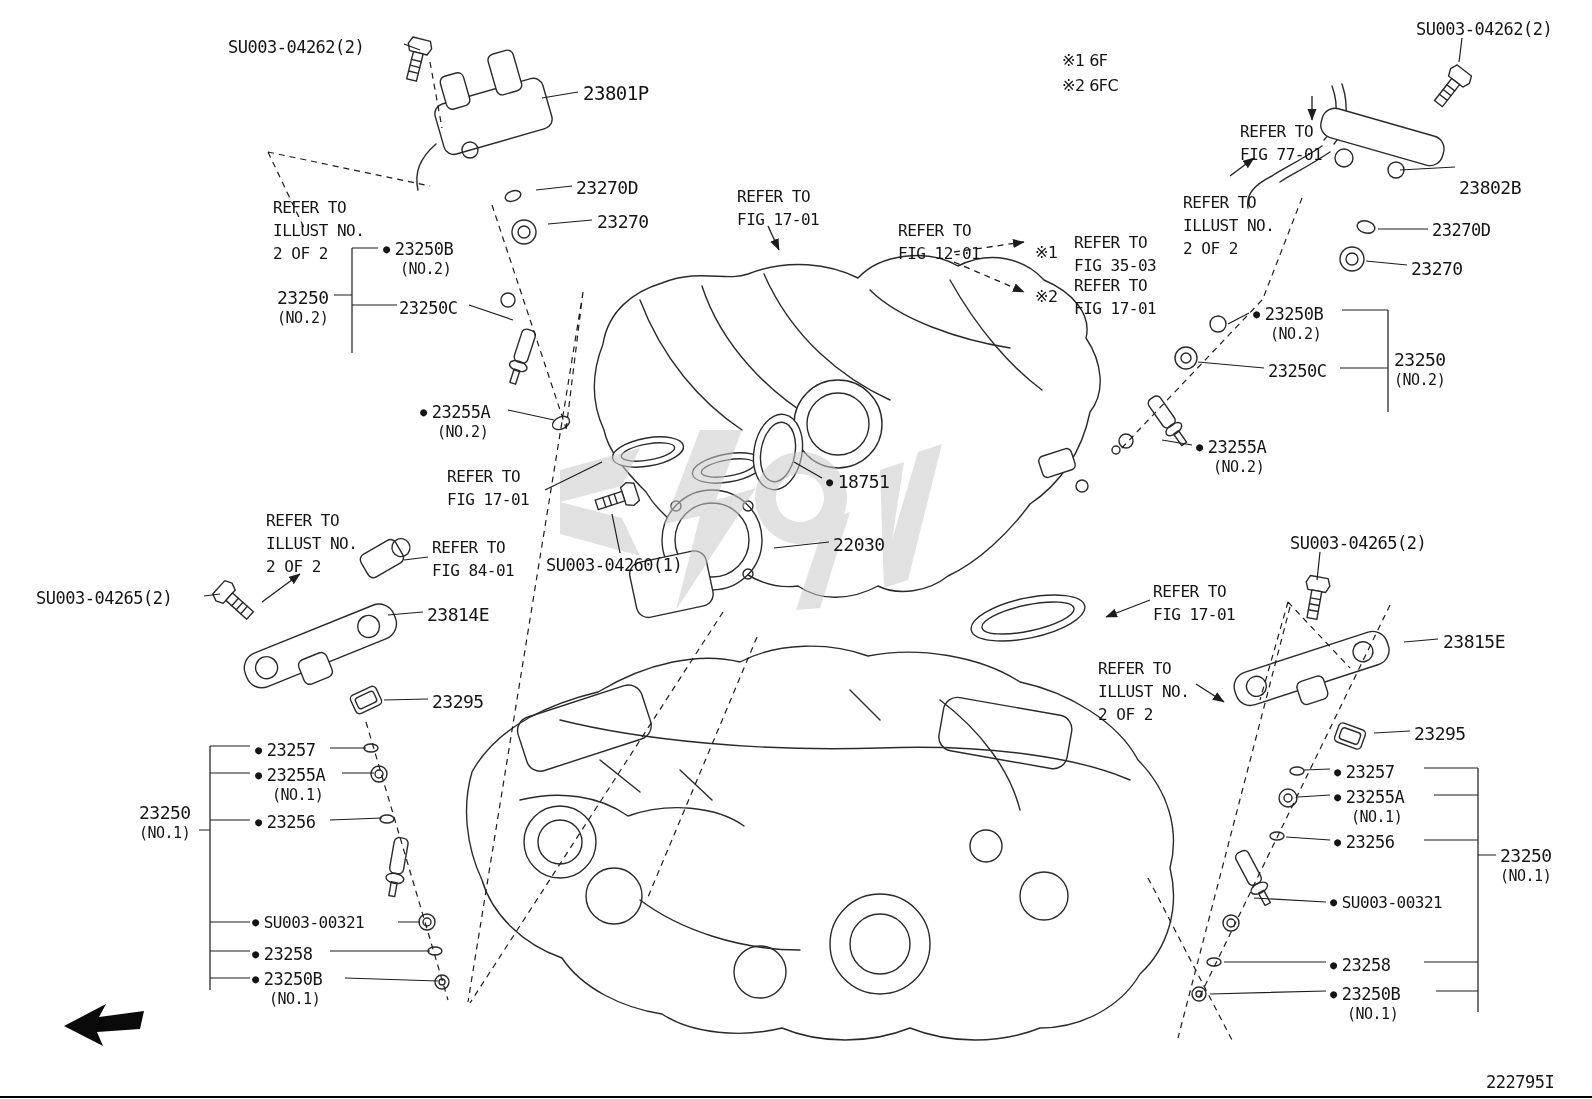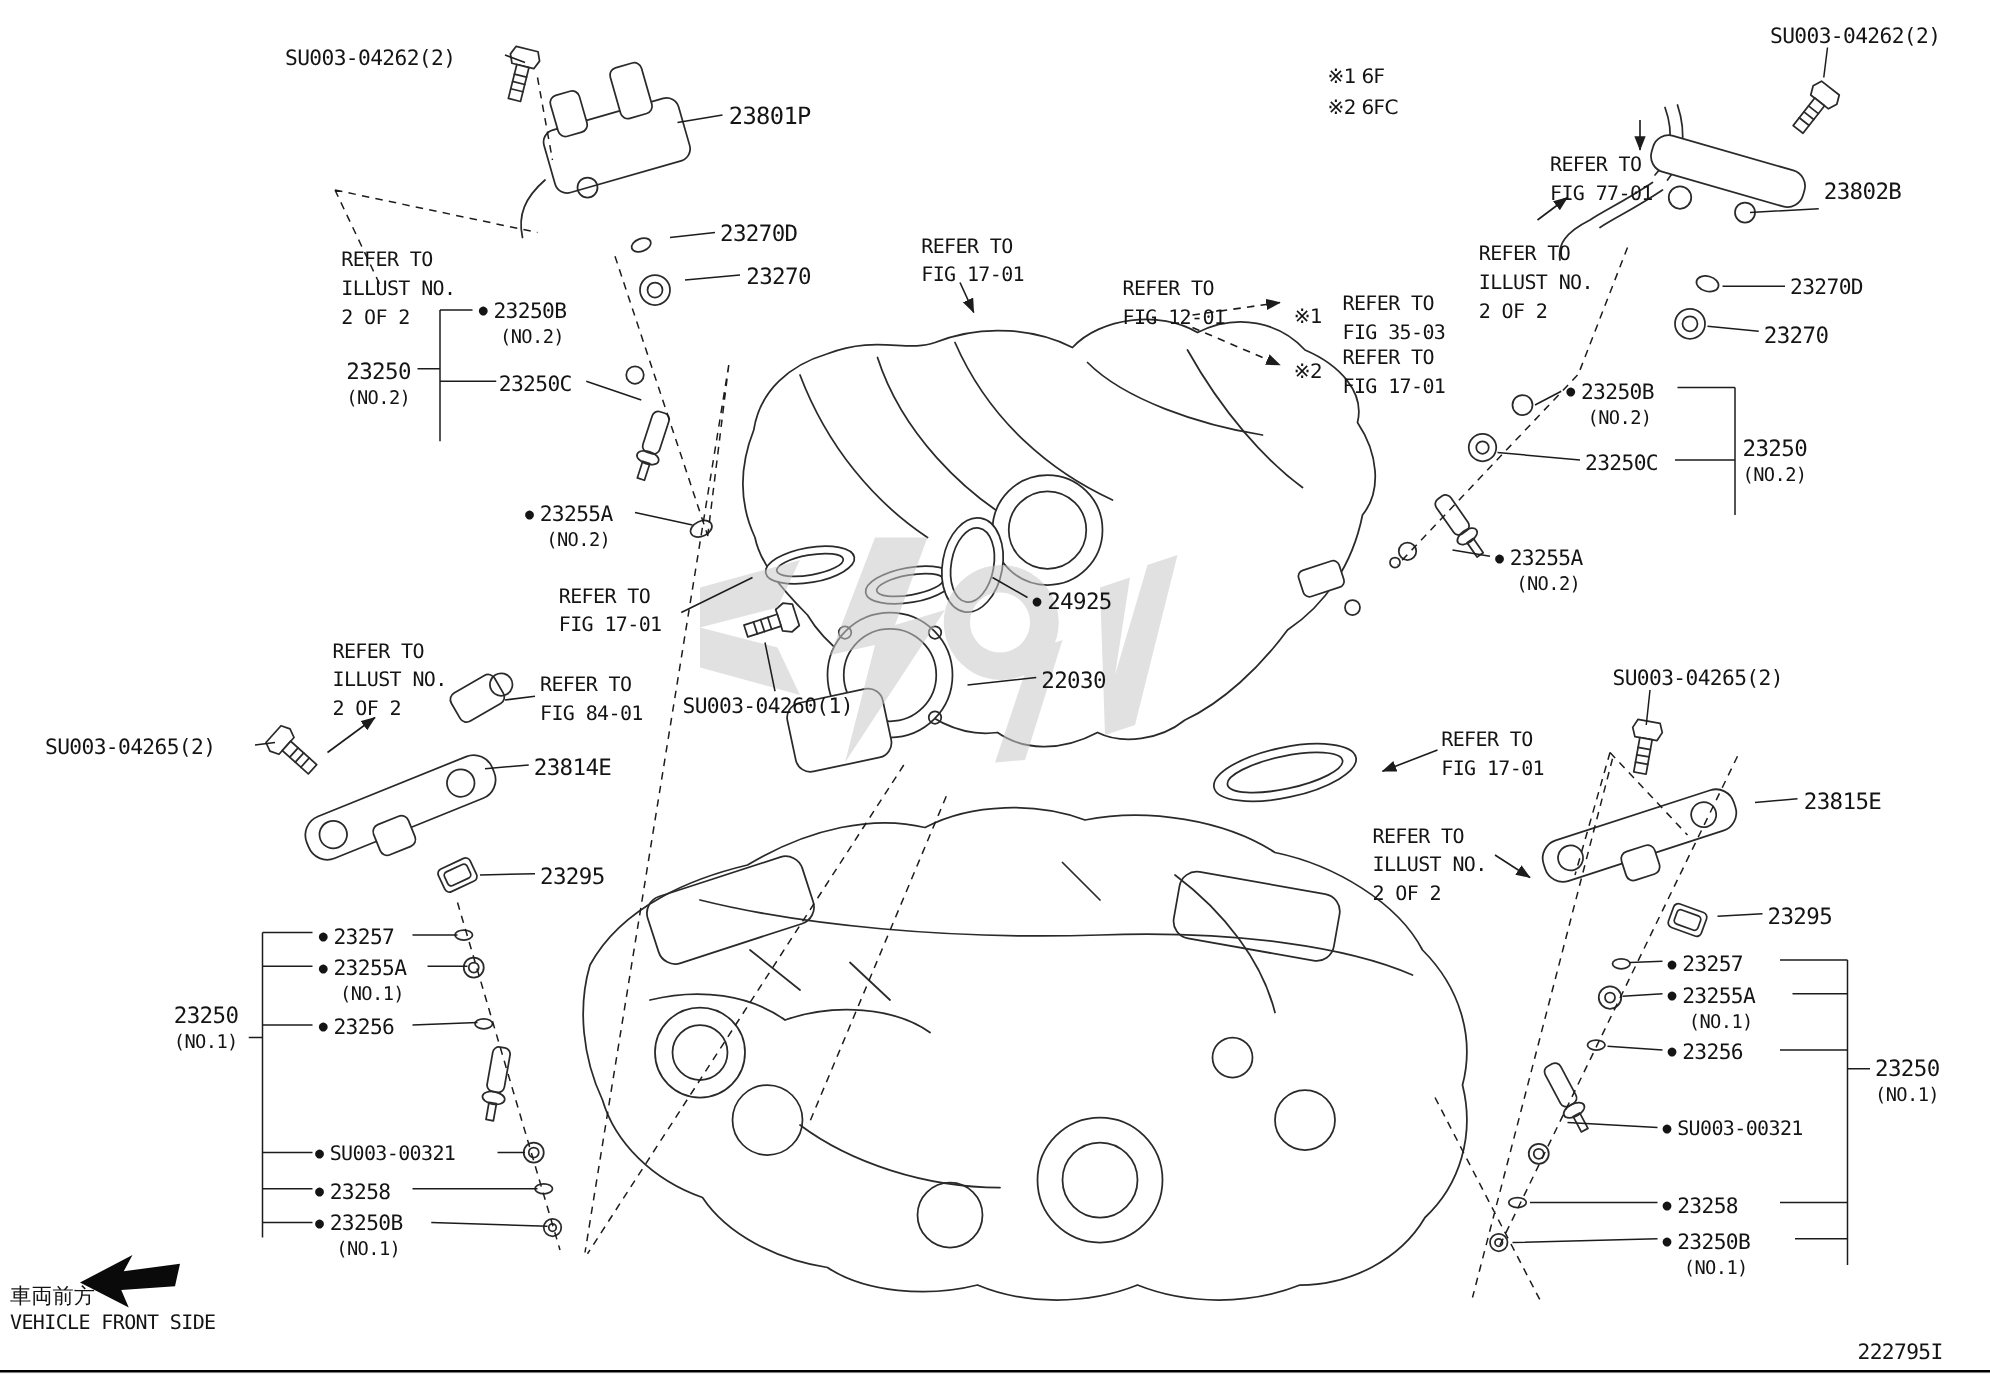--- a/index.html
+++ b/index.html
@@ -326,21 +326,21 @@
         <div>REFER TO</div>
         <div>FIG 17-01</div>
       </div>
       <div class="label" style="left: 1416px; top: 18px;">
         <div><span>SU003-04262(2)</span></div>
       </div>
       <div class="label multi" style="left: 1240px; top: 120px; font-size: 16px;">
         <div>REFER TO</div>
         <div>FIG 77-01</div>
       </div>
-      <div class="label" style="left: 1459px; top: 142px; font-size: 18px;">
+      <div class="label" style="left: 1459px; top: 176px; font-size: 18px;">
         <div><span>23802B</span></div>
       </div>
       <div class="label" style="left: 1432px; top: 219px;">
         <div><span>23270D</span></div>
       </div>
       <div class="label" style="left: 1411px; top: 257px; font-size: 18px;">
         <div><span>23270</span></div>
       </div>
       <div class="label" style="left: 1253px; top: 303px;">
         <div><span class="dot">●</span><span>23250B</span></div>
@@ -356,21 +356,21 @@
       <div class="label" style="left: 1196px; top: 436px;">
         <div><span class="dot">●</span><span>23255A</span></div>
         <div class="sub" style="padding-left: 17px;">(NO.2)</div>
       </div>
       <div class="label multi" style="left: 1183px; top: 191px; font-size: 16px;">
         <div>REFER TO</div>
         <div>ILLUST NO.</div>
         <div>2 OF 2</div>
       </div>
       <div class="label" style="left: 826px; top: 470px; font-size: 18px;">
-        <div><span class="dot">●</span><span>24925</span></div>
+        <div><span class="dot">●</span><span>18751</span></div>
       </div>
       <div class="label" style="left: 833px; top: 533px; font-size: 18px;">
         <div><span>22030</span></div>
       </div>
       <div class="label" style="left: 546px; top: 554px;">
         <div><span>SU003-04260(1)</span></div>
       </div>
       <div class="label multi" style="left: 432px; top: 536px; font-size: 16px;">
         <div>REFER TO</div>
         <div>FIG 84-01</div>
@@ -459,19 +459,15 @@
         <div><span class="dot">●</span><span>23250B</span></div>
         <div class="sub" style="padding-left: 17px;">(NO.1)</div>
       </div>
     </div>
 
   <div class="legend-notes">
     <div>※1 6F</div>
     <div>※2 6FC</div>
   </div>
 
-  <div class="front">
-    <div class="jp">車両前方</div>
-    <div class="en">VEHICLE FRONT SIDE</div>
-  </div>
   <div class="drawing-no">222795I</div>
 
 </div>
 
 </body></html>

